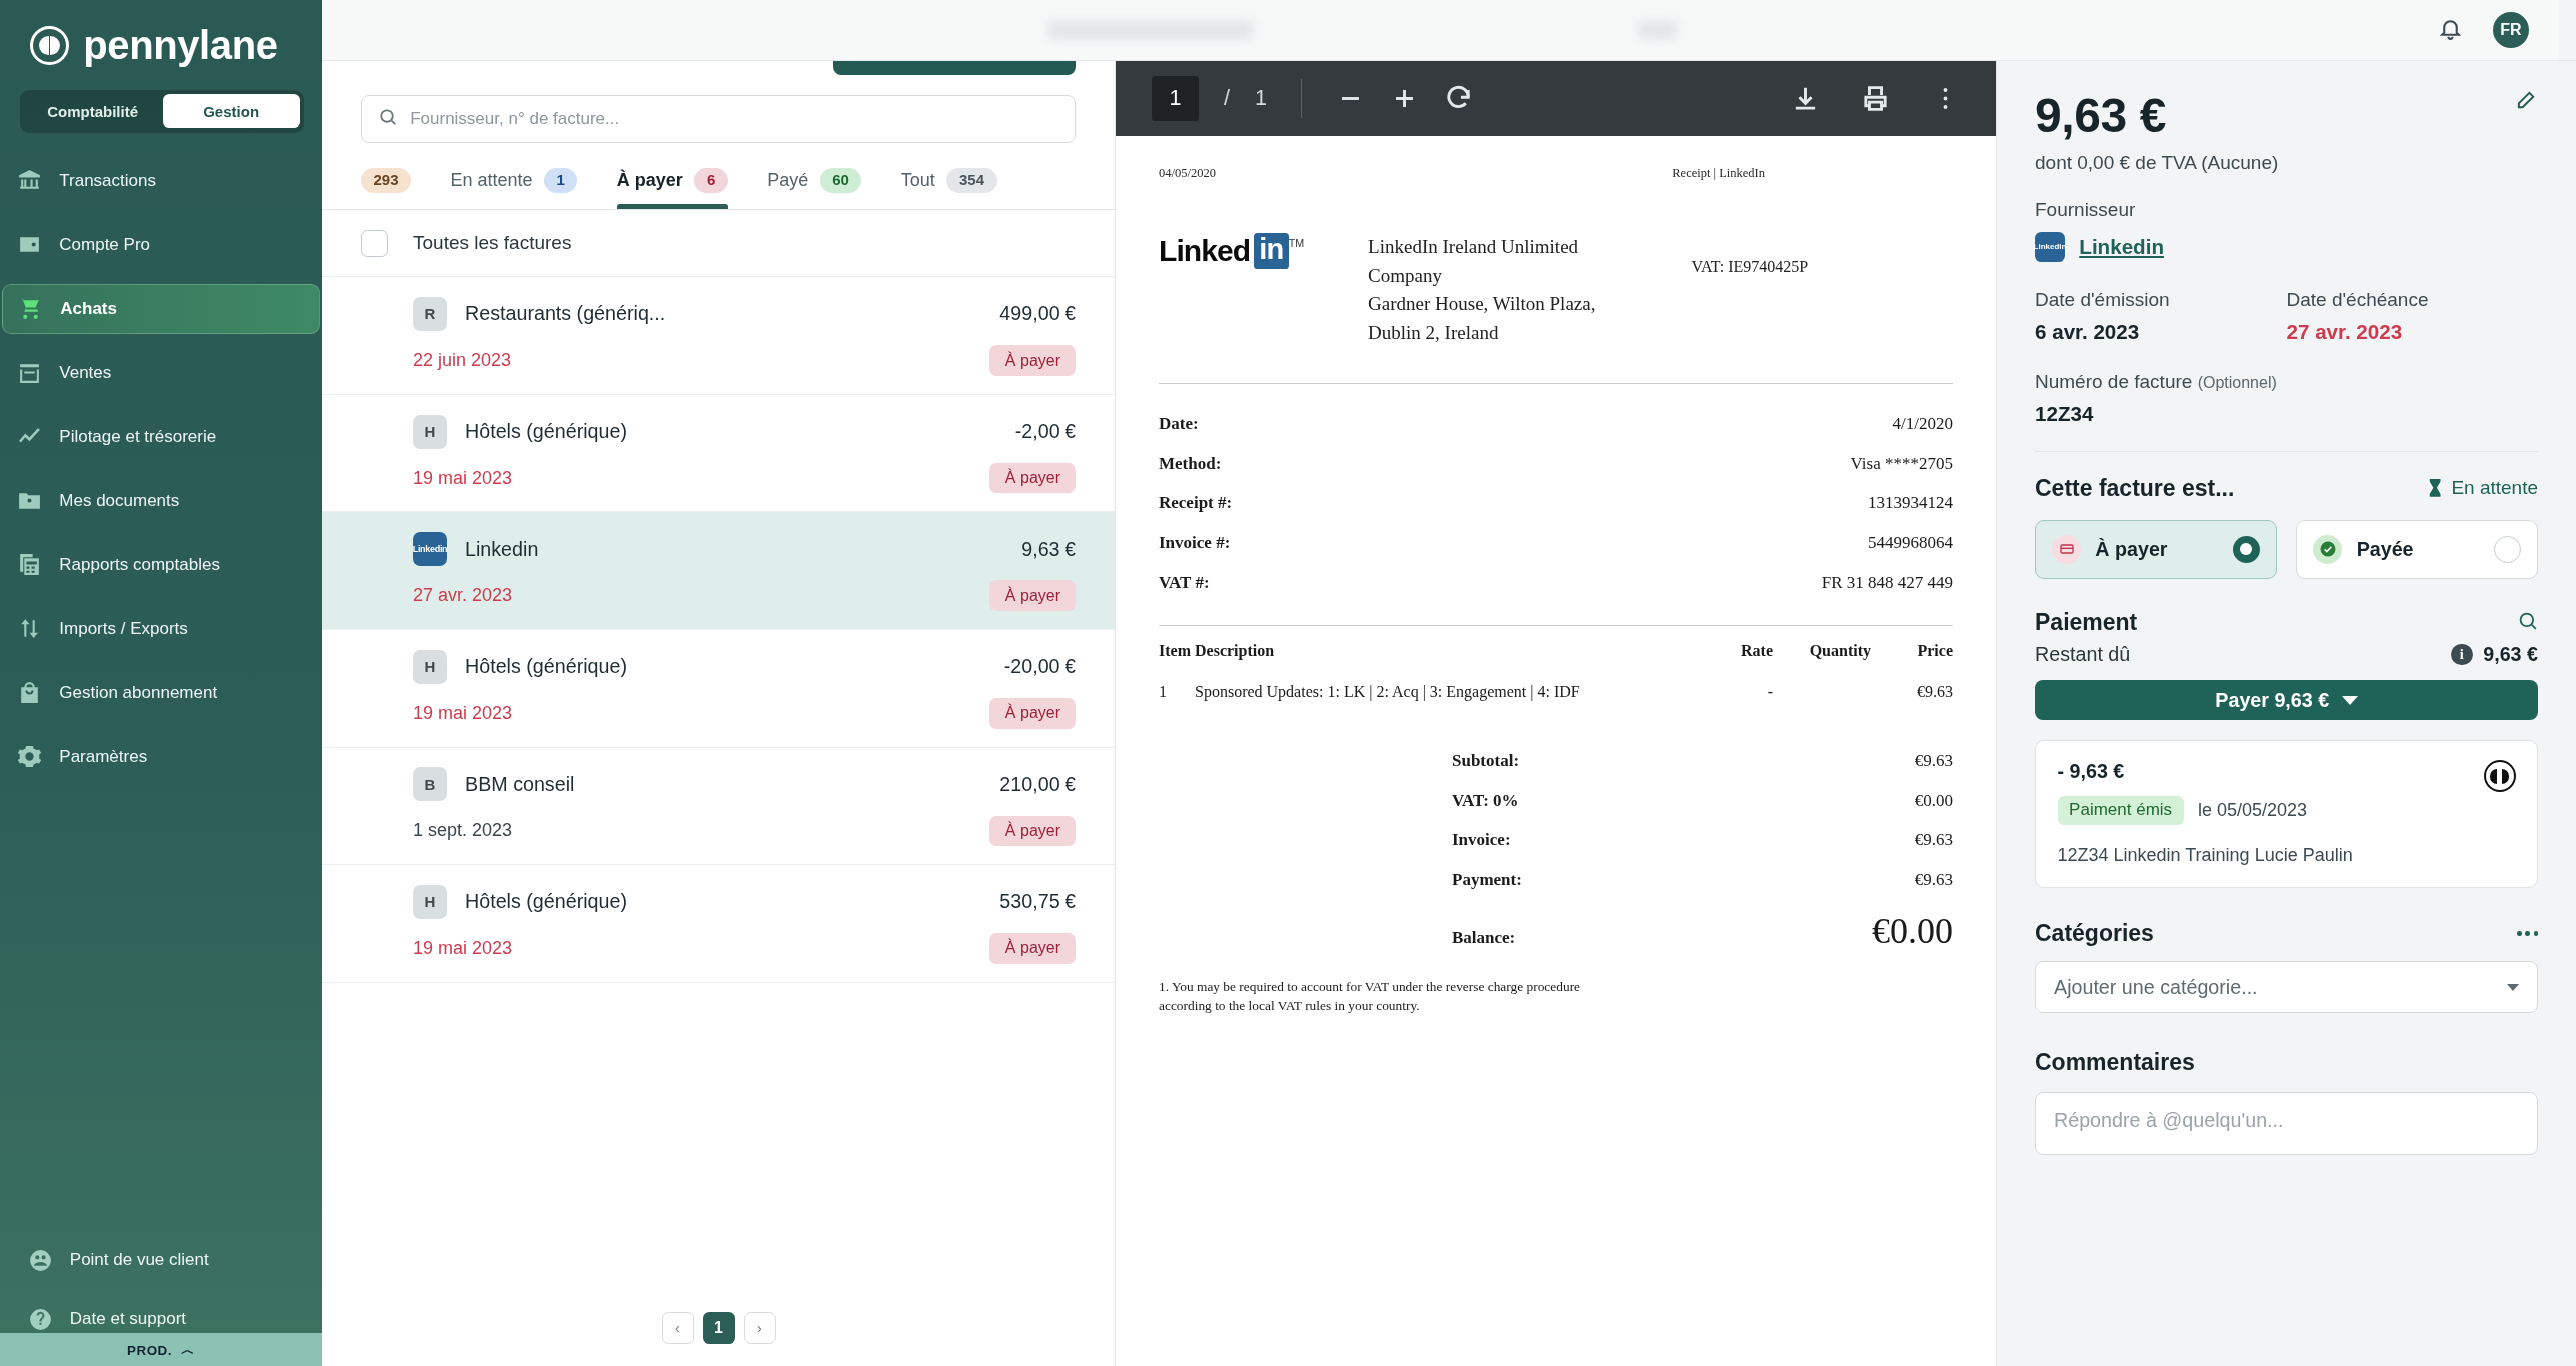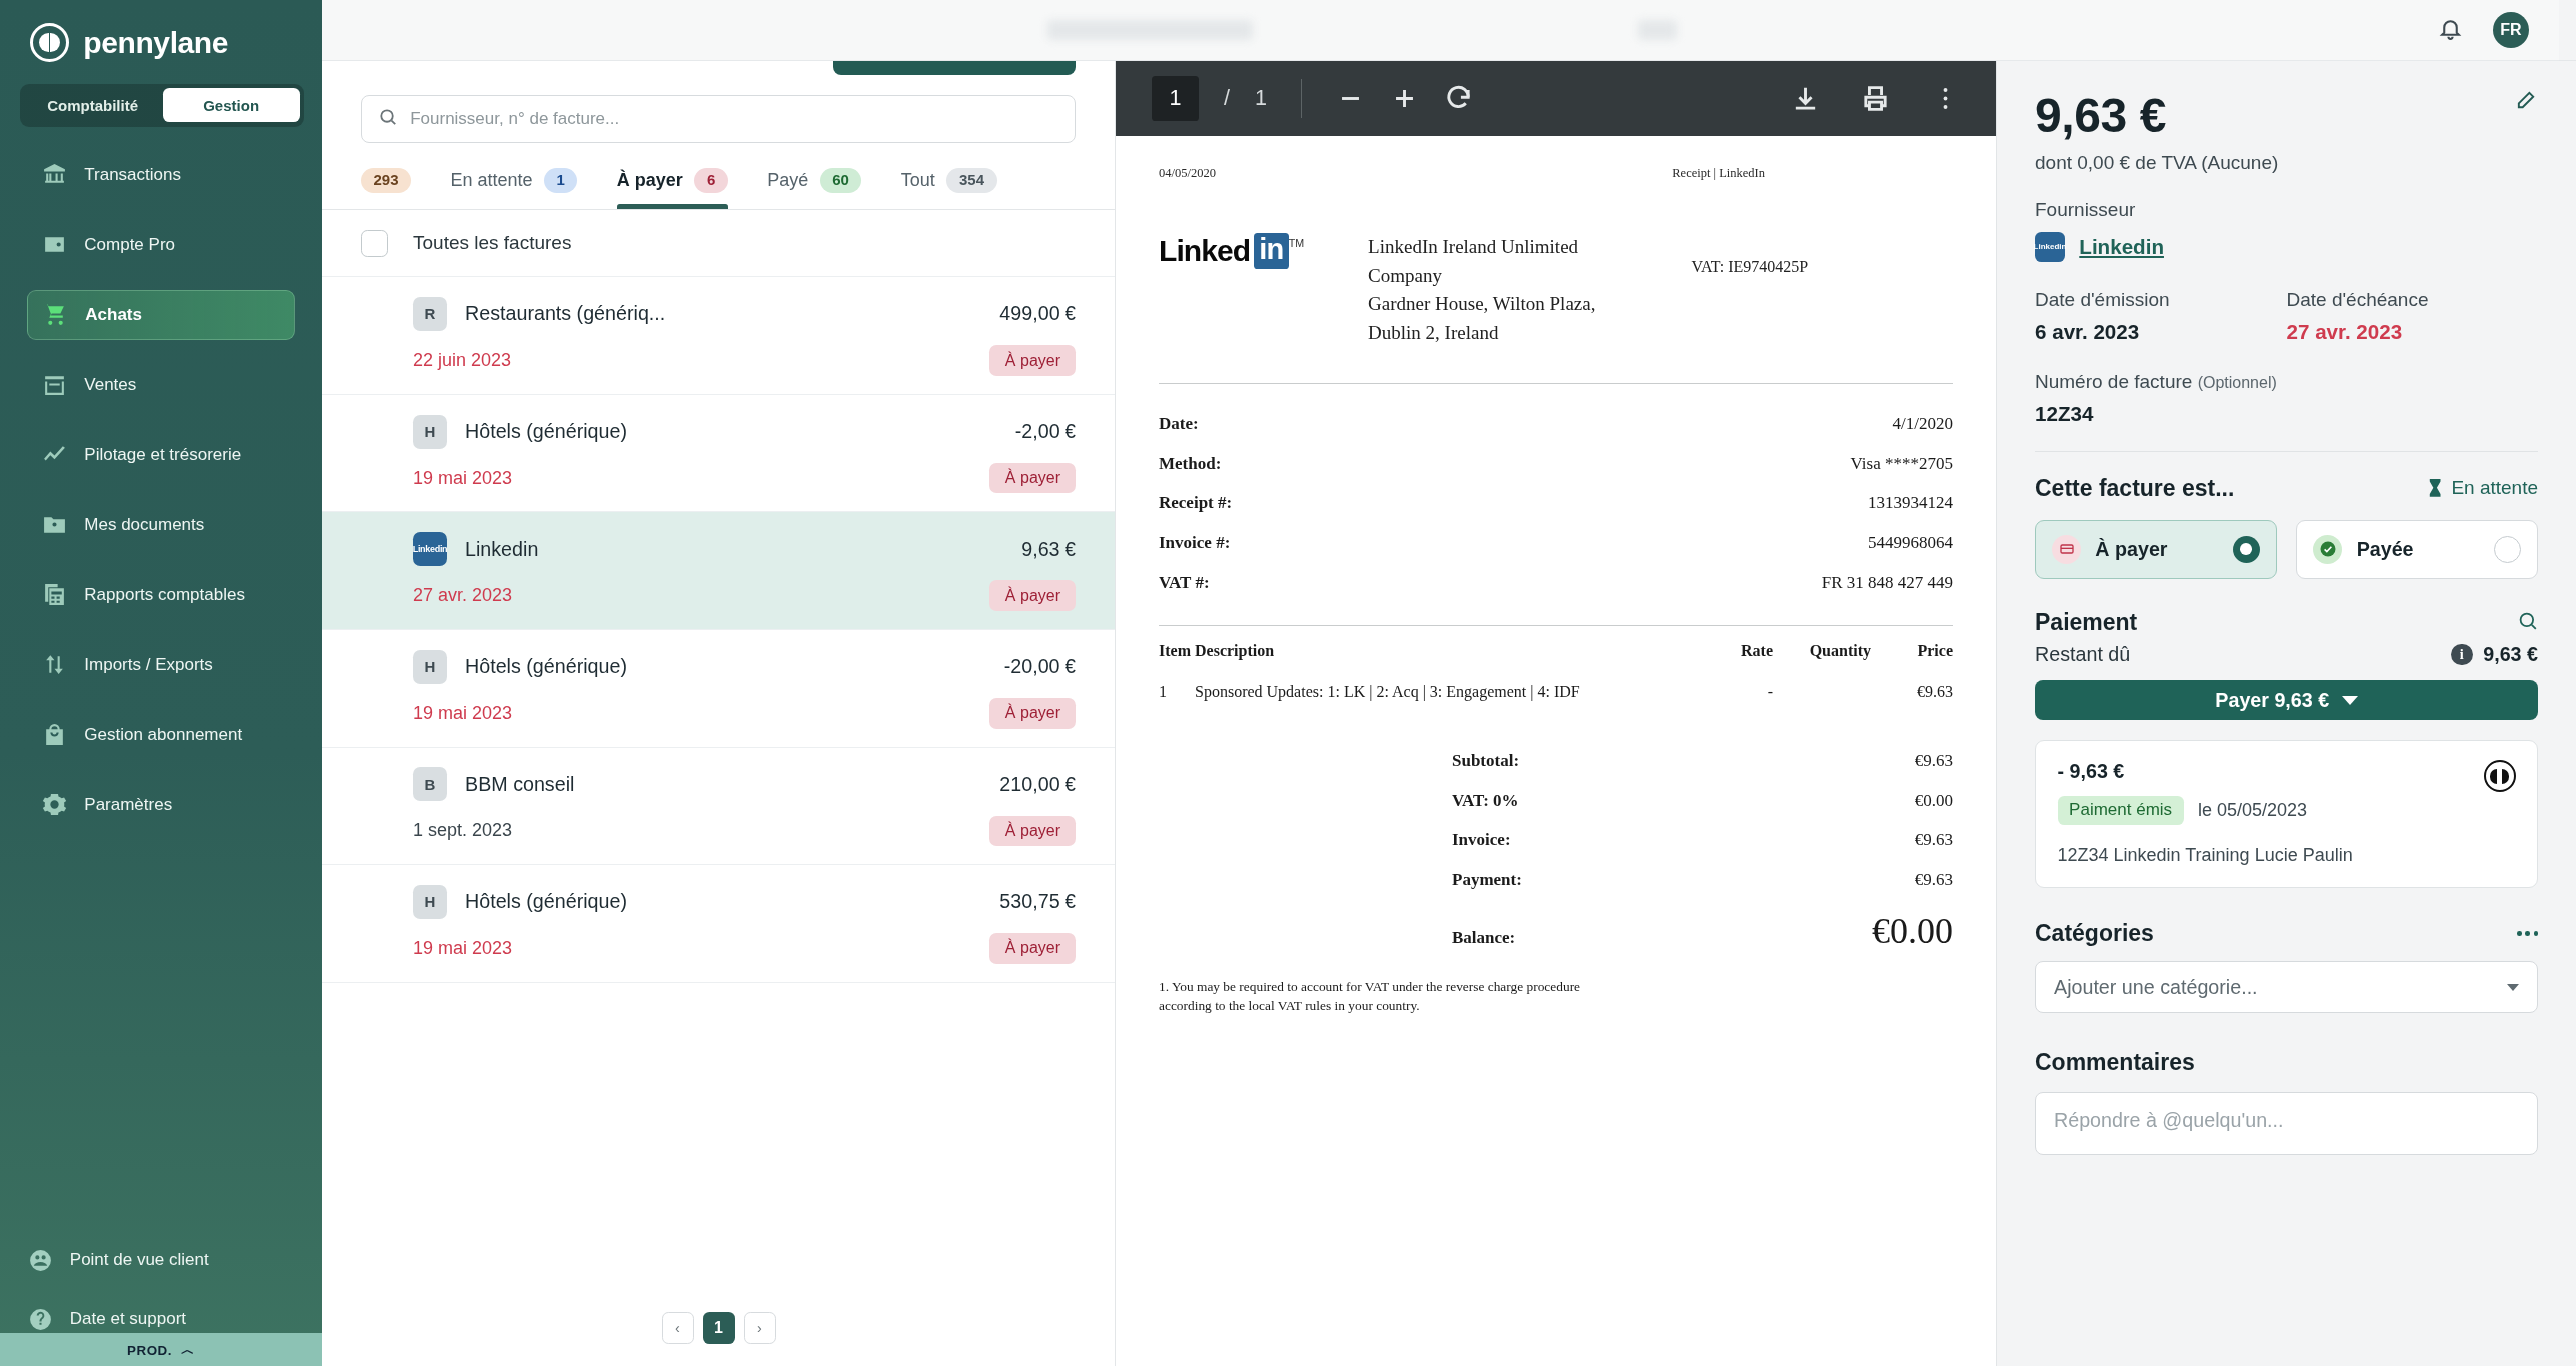--- a/index.html
+++ b/index.html
@@ -21,33 +21,33 @@
   .brand-mark {
     width: 39px; height: 39px; border-radius: 50%;
     border: 3.1px solid #ffffff; position: relative;
     display: flex; align-items: center; justify-content: center;
   }
   .brand-mark::before, .brand-mark::after {
     content:""; position:absolute; width: 9.8px; height: 19.7px; background:#fff;
   }
   .brand-mark::before { left: 6.3px; border-radius: 9.8px 0 0 9.8px; }
   .brand-mark::after  { right: 6.3px; border-radius: 0 9.8px 9.8px 0; }
-  .brand-name { color:#fff; font-size: 30px; font-weight: 700; letter-spacing:-0.4px; }
+  .brand-name { color:#fff; font-size: 40px; font-weight: 700; letter-spacing:-0.4px; }
 
   .segmented {
     margin: 21.5px 18px 0 19.7px; background: rgba(0,0,0,0.22);
     border-radius: 9px; display:flex; padding: 4.5px; gap:1.8px; height: 43px;
   }
   .seg {
     flex:1; display:flex; align-items:center; justify-content:center;
     font-size: 15px; font-weight:700; color:#e2efe9; border-radius: 6.3px; cursor:pointer;
   }
   .seg.active { background:#ffffff; color:#235650; }
 
-  .nav { margin-top: 23px; display:flex; flex-direction:column; gap: 20px; padding: 0 27px; }
+  .nav { margin-top: 23px; display:flex; flex-direction:column; gap: 14px; padding: 0 2px; }
   .nav-item {
     display:flex; align-items:center; gap:16px; height: 50px;
     padding: 0 14.3px; border-radius: 9px; cursor:pointer;
     color:#eef6f3; font-size: 17px;
   }
   .nav-item .ico { width: 27px; height: 27px; flex:0 0 27px; display:flex; align-items:center; justify-content:center; }
   .nav-item .ico svg { width: 25px; height: 25px; fill:#9ecbbb; }
   .nav-item.active {
     background: linear-gradient(90deg, rgba(56,118,93,0.85) 0%, rgba(64,140,102,0.95) 100%);
     border:0.9px solid rgba(160,220,180,0.35); font-weight:700; color:#ffffff;

